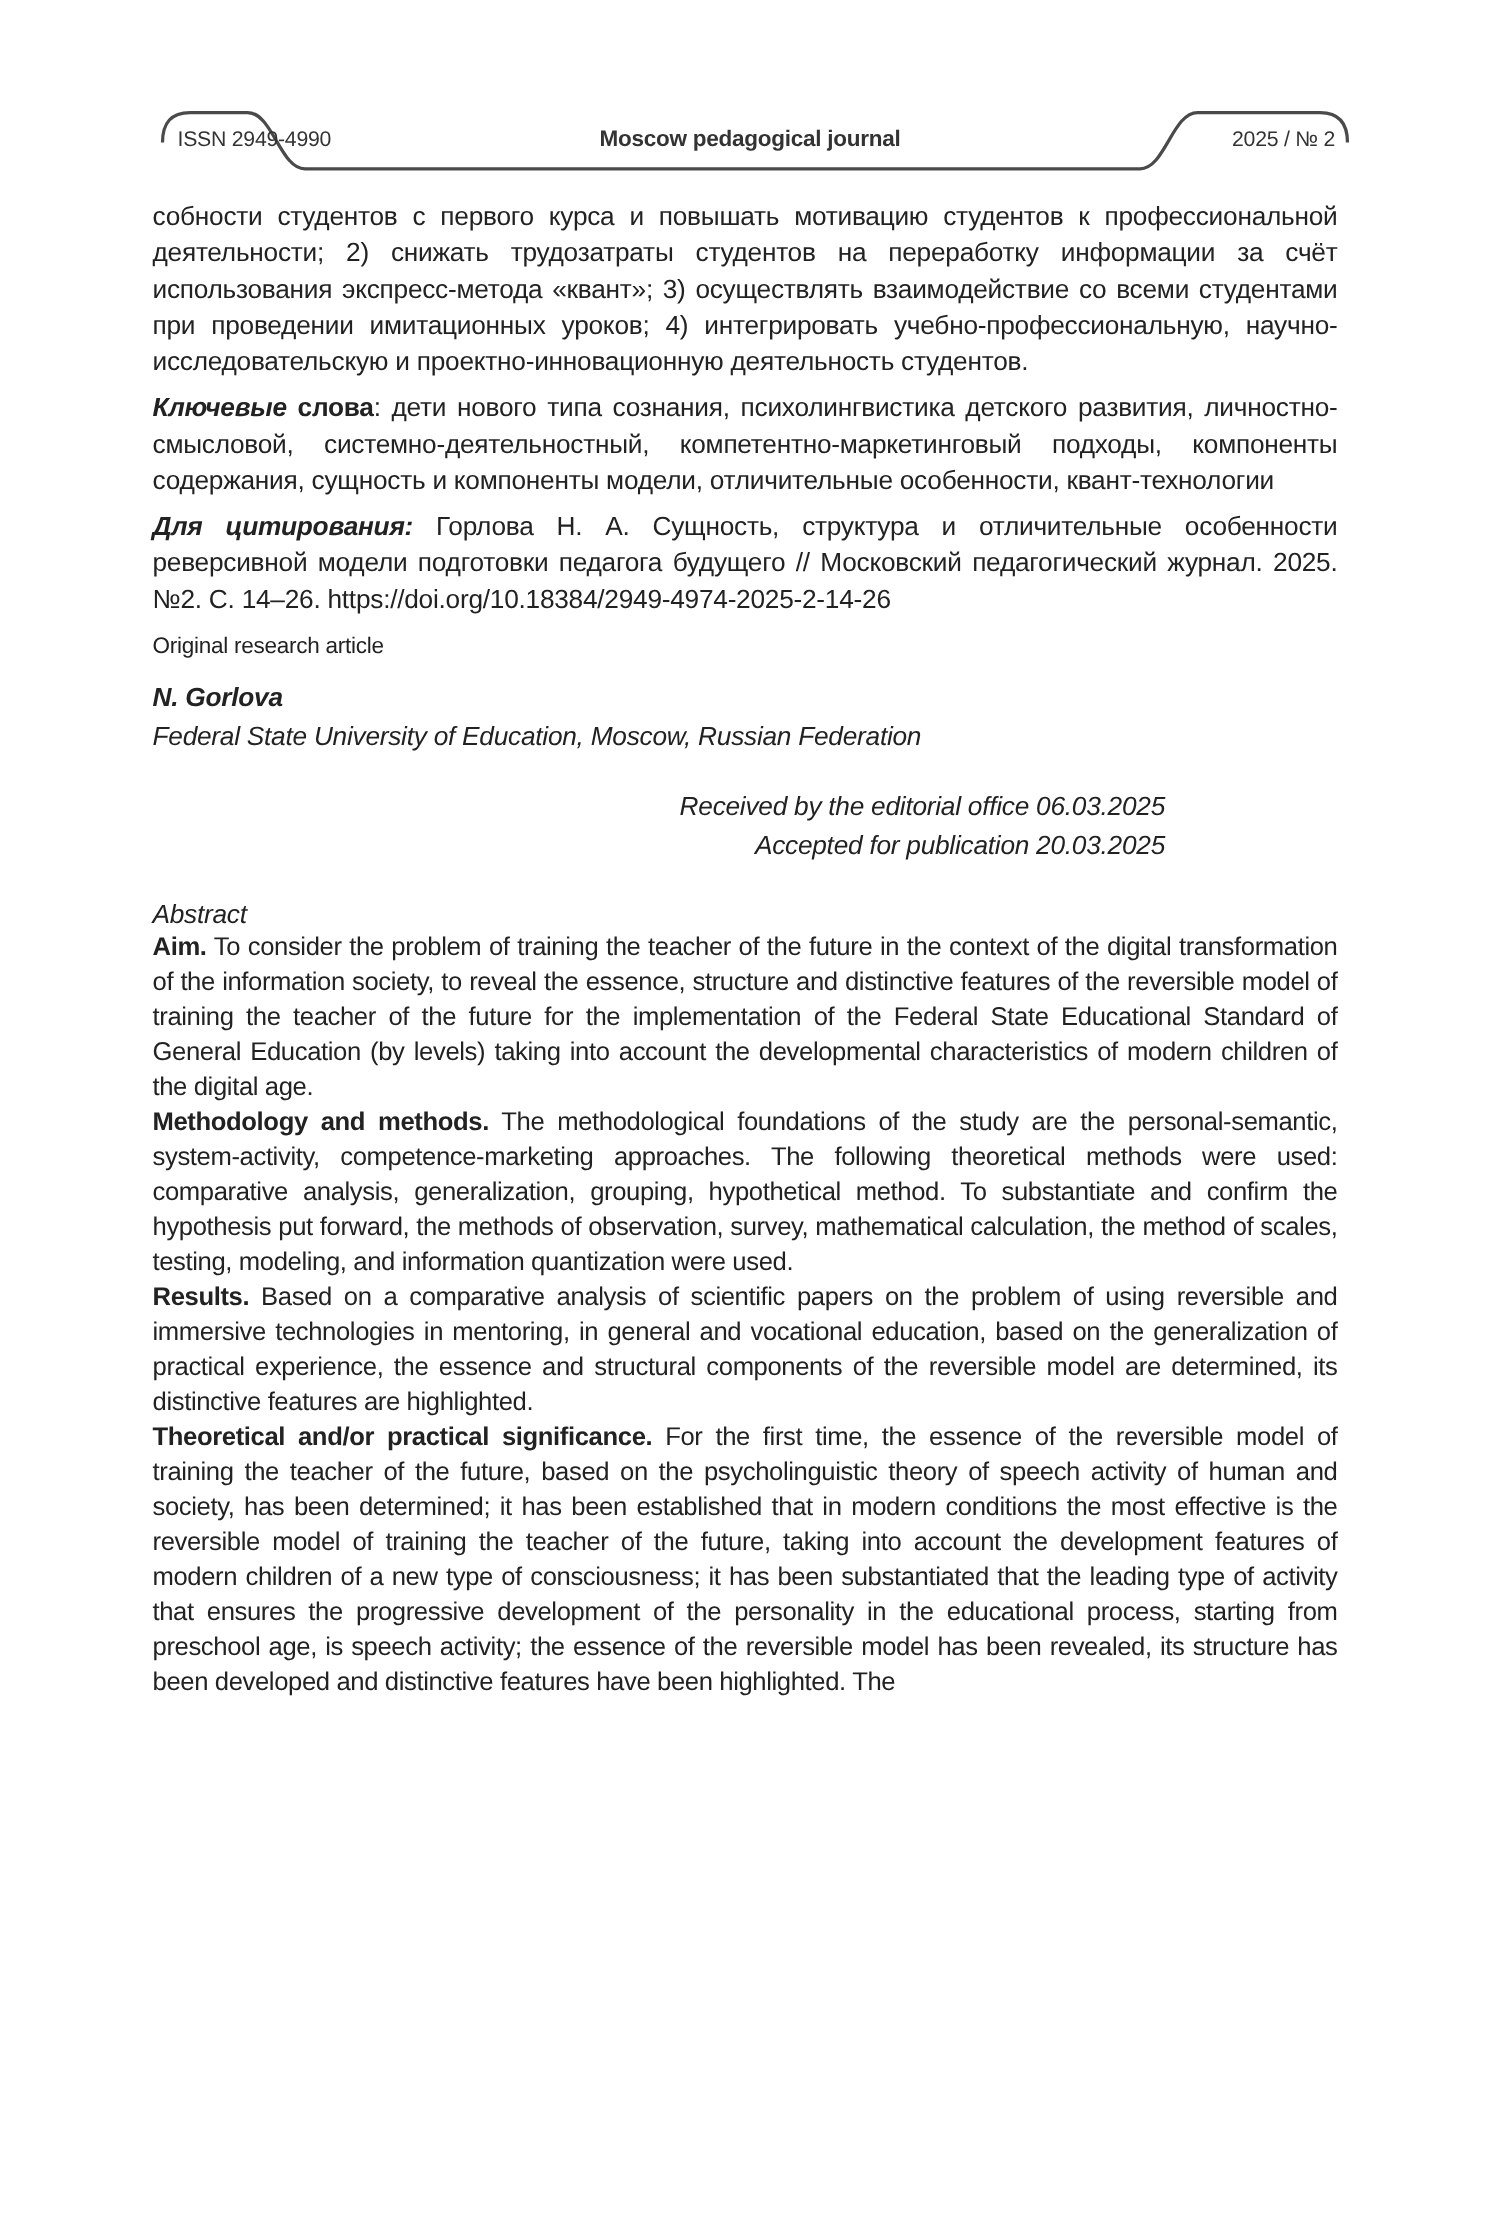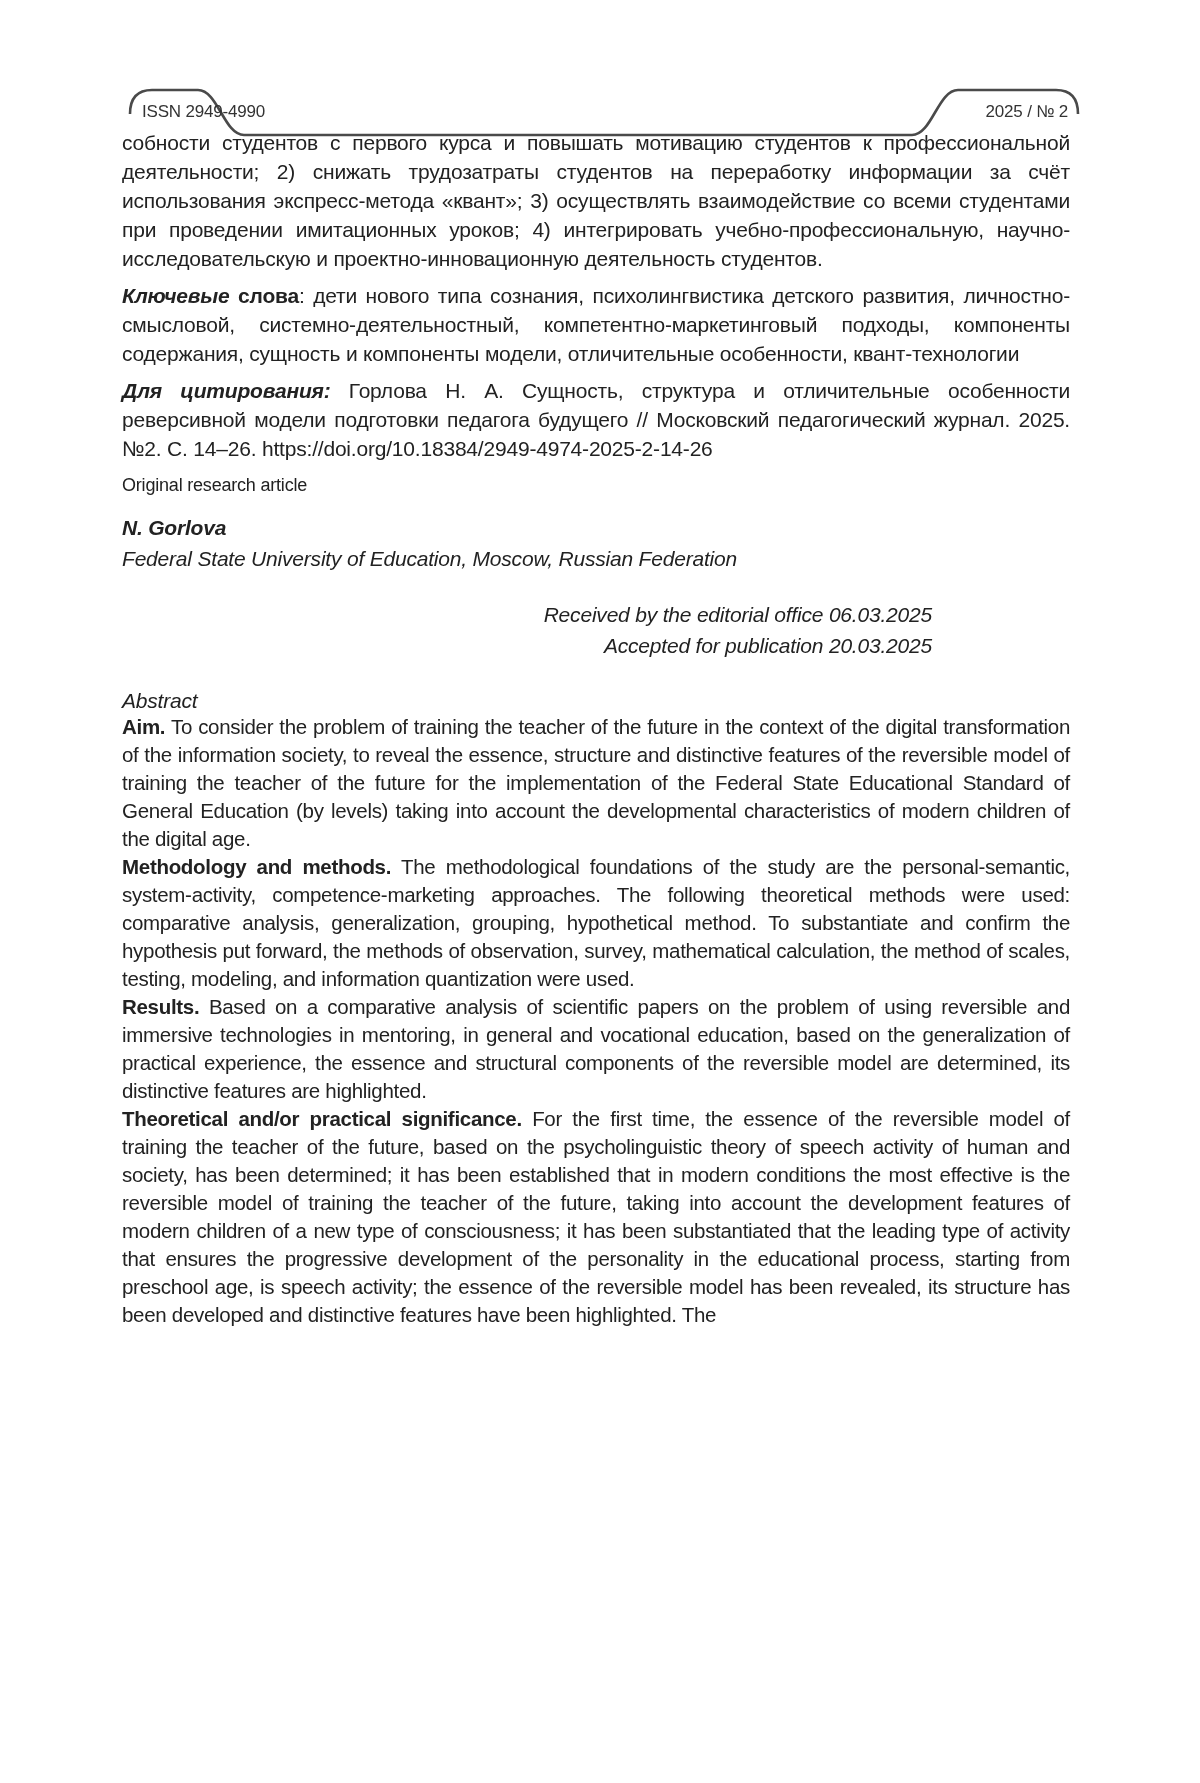--- a/index.html
+++ b/index.html
@@ -8,21 +8,21 @@
     font-family:"Liberation Sans", sans-serif; color:#222; overflow:hidden;
   }
   
   .hdr-svg { position:absolute; left:0; top:80px; width:1200px; height:60px; }
   .hdr-text { position:absolute; font-size:17px; color:#333; letter-spacing:-0.2px; white-space:nowrap; }
   .hdr-issn { left:142px; top:102px; }
   .hdr-title { left:0; right:0; top:101px; text-align:center; font-weight:bold; font-size:18px; }
   .hdr-issue { right:132px; top:102px; }
 
   
-  .content { position:absolute; left:122px; top:128px; width:948px; }
+  .content { position:absolute; left:122px; top:159px; width:948px; }
   p { margin:0; }
   .ru { font-size:21px; line-height:29px; text-align:justify; letter-spacing:-0.2px; }
   .en { font-size:20.5px; line-height:28px; text-align:justify; letter-spacing:-0.3px; }
   .b { font-weight:bold; }
   .i { font-style:italic; }
   .mt8 { margin-top:8px; }
   .article-type { margin-top:12px; font-size:18px; letter-spacing:-0.2px; }
   .title { margin-top:22px; font-size:24px; font-weight:bold; line-height:33px; letter-spacing:-0.2px; }
   .author { margin-top:20px; font-size:21px; font-weight:bold; font-style:italic; letter-spacing:-0.2px; }
   .affil { margin-top:4px; font-size:21px; line-height:29px; font-style:italic; letter-spacing:-0.2px; }
@@ -37,20 +37,21 @@
 </style>
 </head>
 <body>
 
 <div class="page">
 
   <svg class="hdr-svg" viewBox="0 0 1200 60" xmlns="http://www.w3.org/2000/svg" aria-hidden="true">
     <path d="M 130 34 Q 130 10 152 10 L 198 10 C 218 10 224 55 244 55 L 912 55 C 932 55 938 10 958 10 L 1056 10 Q 1078 10 1078 34" fill="none" stroke="#4a4a4a" stroke-width="2.6"></path>
   </svg>
   <div class="hdr-text hdr-issn">ISSN 2949-4990</div>
+  <div class="hdr-text hdr-title">Moscow pedagogical journal</div>
   <div class="hdr-text hdr-issue">2025 / № 2</div>
 
   <div class="content">
 
     <p class="ru">собности студентов с первого курса и повышать мотивацию студентов к профессиональной деятельности; 2) снижать трудозатраты студентов на переработку информации за счёт использования экспресс-метода «квант»; 3) осуществлять взаимодействие со всеми студентами при проведении имитационных уроков; 4) интегрировать учебно-профессиональную, научно-исследовательскую и проектно-инновационную деятельность студентов.</p>
 
     <p class="ru mt8">
       <span class="b i">Ключевые</span><span class="b"> слова</span><span>: дети нового типа сознания, психолингвистика детского развития, личностно-смысловой, системно-деятельностный, компетентно-маркетинговый подходы, компоненты содержания, сущность и компоненты модели, отличительные особенности, квант-технологии</span>
     </p>
 

